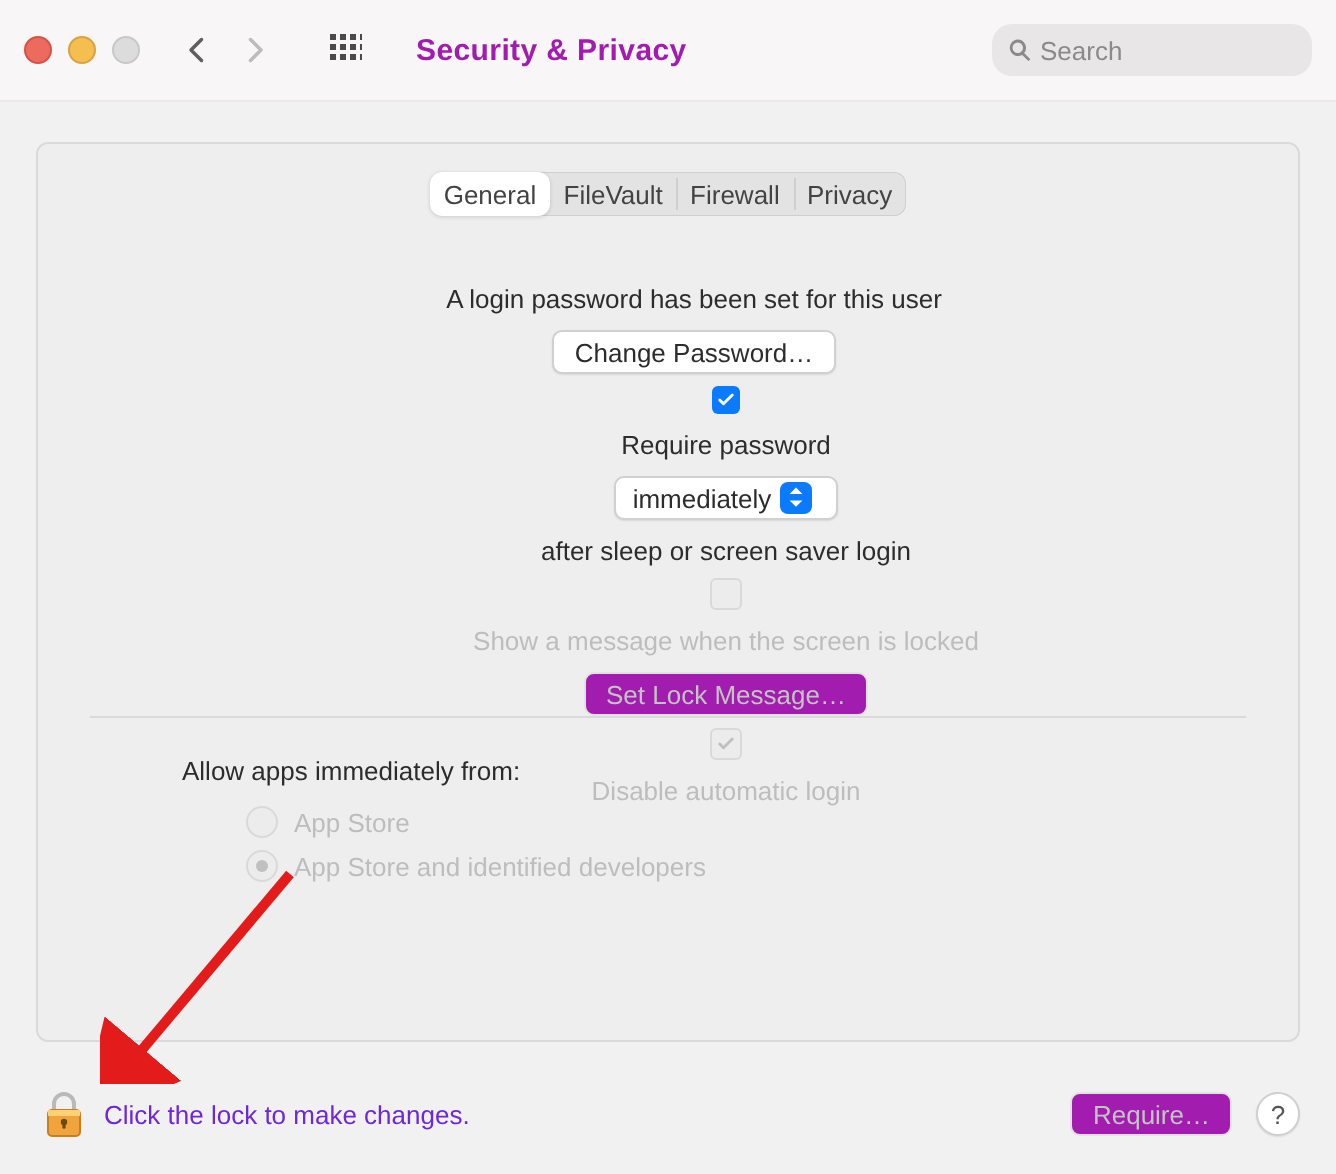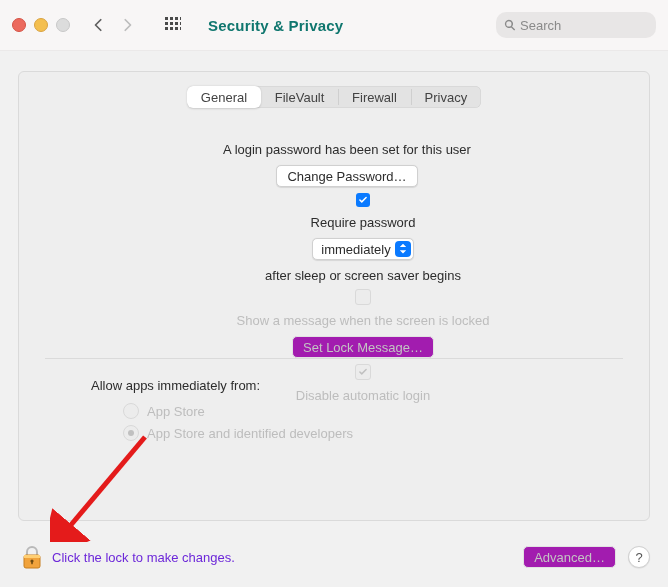--- a/index.html
+++ b/index.html
@@ -54,21 +54,21 @@
     display: flex; align-items: center; justify-content: center;
     margin-left: 10px;
     color: #4a4a4a;
   }
   .grid-icon { width: 16px; height: 16px; }
 
   .title {
     font-weight: 600;
     font-size: 15px;
     margin-left: 12px;
-    color: #0f766e;
+    color: #a21caf;
     letter-spacing: 0.2px;
   }
 
   .search-wrap {
     margin-left: auto;
     position: relative;
     width: 160px;
     height: 26px;
   }
   .search-wrap svg {
@@ -101,21 +101,21 @@
     background: #eeeeee;
     border: 1px solid #dadada;
     border-radius: 6px;
     height: 448px;
     overflow: hidden;
   }
 
   
   .tabs {
     margin: 14px auto 0 auto;
-    width: 294px;
+    width: 238px;
     height: 22px;
     background: #e3e3e3;
     border-radius: 6px;
     display: flex;
     font-size: 13px;
     box-shadow: 0 0 0 0.5px #cfcfcf inset;
   }
   .tab {
     flex: 1 1 auto;
     display: flex;
@@ -198,21 +198,21 @@
 
   
   .dropdown {
     height: 20px;
     background: #ffffff;
     border: 0.5px solid #d0d0d0;
     border-radius: 5px;
     box-shadow: 0 0.5px 1px rgba(0,0,0,0.1);
     display: inline-flex;
     align-items: center;
-    padding: 0 2px 0 8px;
+    padding: 0 12px 0 8px;
     gap: 4px;
     font-size: 13px;
   }
   .dropdown .dd-label { color: #2c2c2c; }
   .dropdown .dd-arrows {
     width: 16px; height: 16px;
     border-radius: 4px;
     background: #0a7aff;
     display: flex; align-items: center; justify-content: center;
   }
@@ -388,21 +388,21 @@
         </span>
         <span class="text-plain">Require password</span>
         <span class="dropdown">
           <span class="dd-label">immediately</span>
           <span class="dd-arrows">
             <svg viewBox="0 0 10 14">
                 <path d="M5 1 L9 5 L1 5 Z M5 13 L1 9 L9 9 Z"></path>
               </svg>
           </span>
         </span>
-        <span class="text-plain">after sleep or screen saver begins</span>
+        <span class="text-plain">after sleep or screen saver login</span>
       </div>
 
       <div class="row indent">
         <span class="cb empty-grey"></span>
         <span class="text-dim">Show a message when the screen is locked</span>
         <span class="inset-btn disabled">
           <span>Set Lock Message…</span>
         </span>
       </div>
 
@@ -443,21 +443,21 @@
       <rect x="2" y="10" width="16" height="13" rx="2" fill="#f1a33c" stroke="#c77f1e"></rect>
       <rect x="2" y="10" width="16" height="3" fill="#ffcf73"></rect>
       <circle cx="10" cy="16" r="1.6" fill="#6e4a10"></circle>
       <rect x="9.2" y="16" width="1.6" height="3.4" rx="0.8" fill="#6e4a10"></rect>
     </svg>
     <span class="lock-text">Click the lock to make changes.</span>
   </div>
 
   <div class="footer-right">
     <span class="inset-btn disabled">
-      <span>Advanced…</span>
+      <span>Require…</span>
     </span>
     <span class="help-btn">?</span>
   </div>
 </div>
 
 <svg class="arrow-overlay" width="120" height="120" viewBox="0 0 120 120">
   <defs>
     <marker id="ah" markerWidth="10" markerHeight="10" refX="2" refY="5" orient="auto">
       <path d="M0 0 L10 5 L0 10 Z" fill="#e41b1b"></path>
     </marker>

